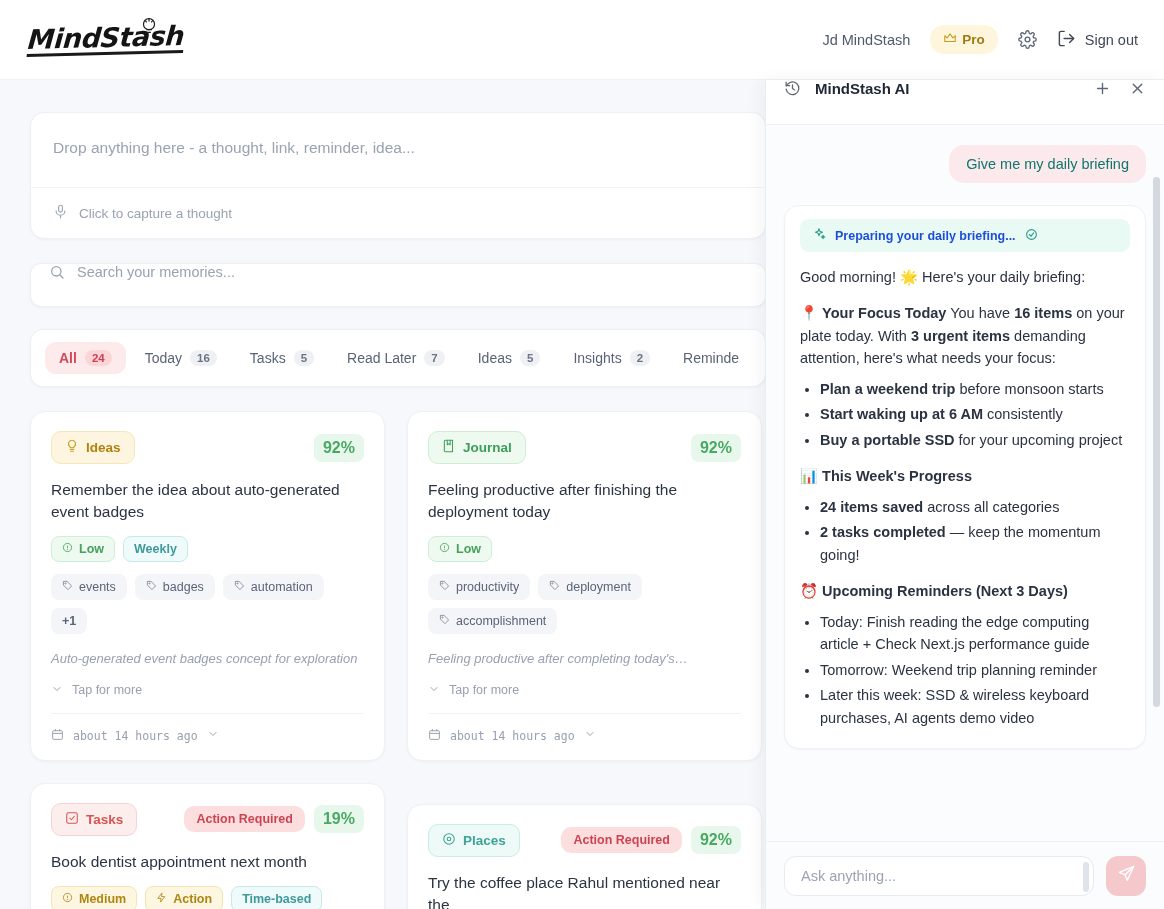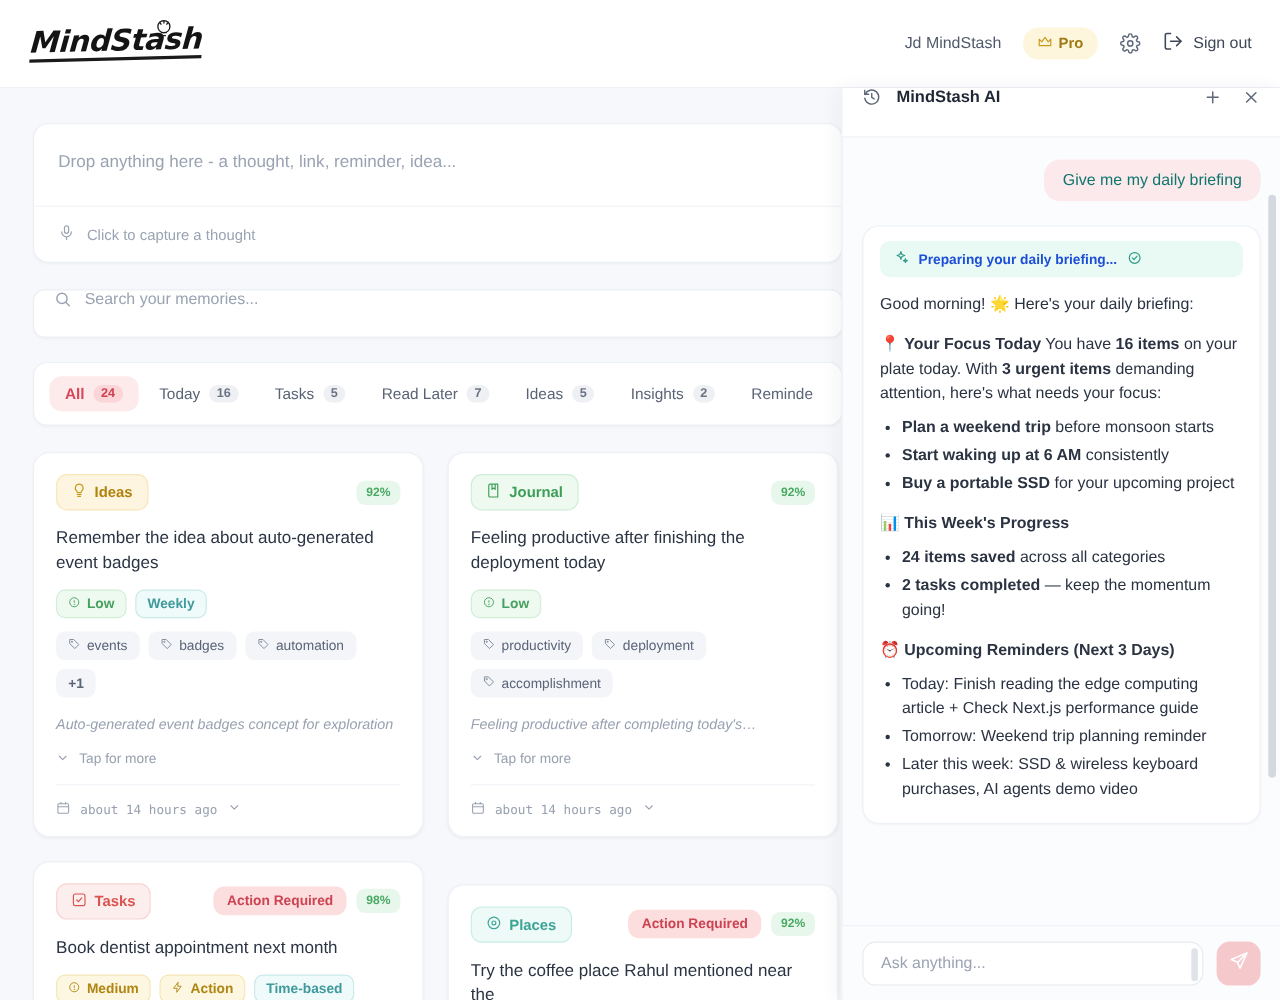--- a/index.html
+++ b/index.html
@@ -113,21 +113,21 @@
   .cat-ideas   { background: #fdf5e0; border: 1px solid #f7e6b8; color: #b0830f; }
   .cat-journal { background: #eefaf0; border: 1px solid #cdeed5; color: #3d9e58; }
   .cat-tasks   { background: #fdeeee; border: 1px solid #f8d3d3; color: #d9534f; }
   .cat-places  { background: #edfaf8; border: 1px solid #c8ece6; color: #3da395; }
   .action-pill {
     margin-left: auto; background: #fcdede; color: #cc4352;
     border-radius: 10px; padding: 6px 12px; font-size: 12.5px; font-weight: 700;
   }
   .pct {
     background: #e8f7ec; color: #49a862; border-radius: 8px;
-    padding: 5px 9px; font-size: 11px; font-weight: 700;
+    padding: 5px 9px; font-size: 16px; font-weight: 700;
   }
   .mcard-top .pct:first-of-type:not(:last-child) {}
   .pct-solo { margin-left: auto; }
   .mcard-title {
     margin-top: 15px; font-size: 15.5px; line-height: 1.42; color: #2b3443;
   }
   .chip-row { margin-top: 13px; display: flex; flex-wrap: wrap; gap: 8px; }
   .chip {
     display: inline-flex; align-items: center; gap: 6px;
     border-radius: 8px; padding: 5px 10px; font-size: 12.5px; font-weight: 600;
@@ -464,21 +464,21 @@
         <div class="mcard">
           <div class="mcard-top">
             <span class="cat-pill cat-tasks">
               <span><svg width="14" height="14" viewBox="0 0 24 24" fill="none" stroke="#d9534f" stroke-width="1.8" stroke-linecap="round" stroke-linejoin="round">
                   <rect x="3" y="3" width="18" height="18" rx="3"></rect>
                   <polyline points="8 12 11 15 16 9"></polyline>
                 </svg></span>
               <span>Tasks</span>
             </span>
             <span class="action-pill">Action Required</span>
-            <span class="pct">98%</span>
+            <span class="pct">19%</span>
           </div>
           <div class="mcard-title">Book dentist appointment next month</div>
           <div class="chip-row">
             <span class="chip chip-medium">
               <span><svg width="11" height="11" viewBox="0 0 24 24" fill="none" stroke="currentColor" stroke-width="1.8">
                   <circle cx="12" cy="12" r="9"></circle>
                   <line x1="12" y1="8" x2="12" y2="13"></line>
                   <circle cx="12" cy="16" r=".6" fill="currentColor"></circle>
                 </svg></span>
               <span>Medium</span>

